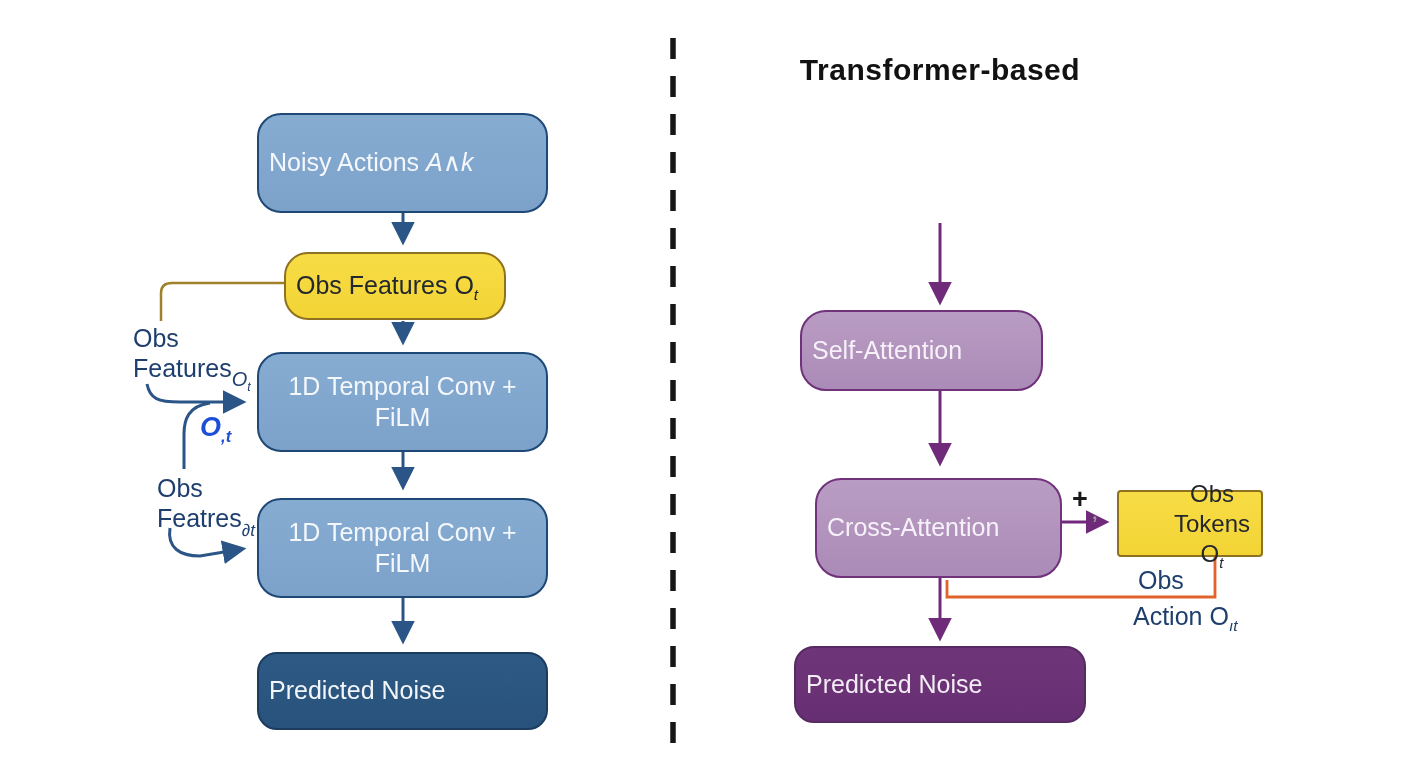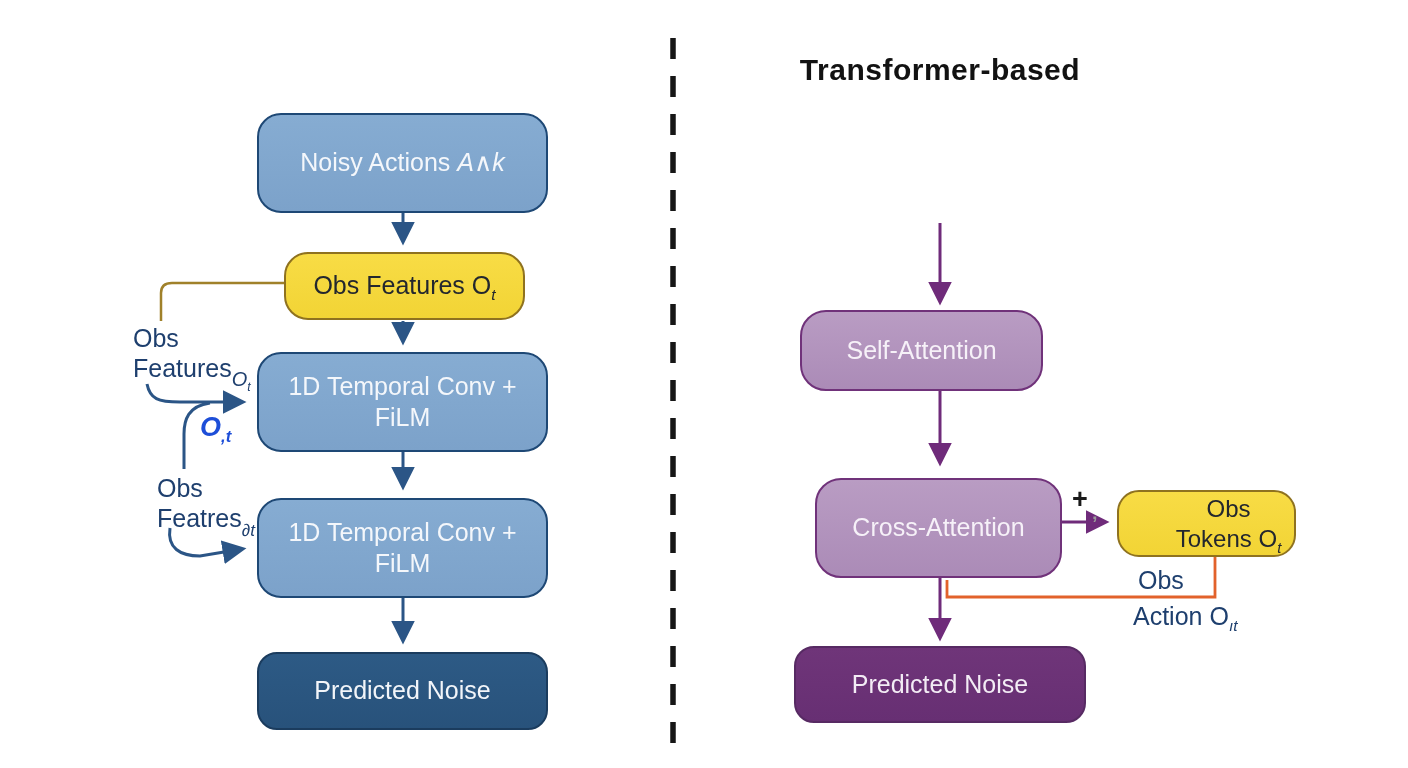--- a/index.html
+++ b/index.html
@@ -5,21 +5,21 @@
   html,body{margin:0;padding:0;background:#fff;}
   #canvas{
     position:relative;width:1408px;height:768px;background:#ffffff;overflow:hidden;
     font-family:"Liberation Sans","DejaVu Sans",sans-serif;
   }
   .title{
     position:absolute;text-align:center;font-weight:700;font-size:30px;color:#121212;
     letter-spacing:.5px;
   }
   .box{
-    position:absolute;display:flex;align-items:center;justify-content:center;
+    position:absolute;display:flex;align-items:center;justify-content:flex-start;
     text-align:center;box-sizing:border-box;line-height:1.25;
   }
   .box .inner{padding:0 10px;}
   .blue{
     background:linear-gradient(180deg,#86acd2 0%,#7ca2ca 100%);
     border:2px solid #1e4875;border-radius:24px;color:#f4f7fb;font-size:25px;
   }
   .darkblue{
     background:linear-gradient(180deg,#2d5a85 0%,#28527b 100%);
     border:2px solid #1b3c5e;border-radius:20px;color:#f2f5f9;font-size:25px;
@@ -89,21 +89,21 @@
     <path d="M1215,557 L1215,597 L947,597 L947,580" stroke="#e2622b" stroke-width="2.8" fill="none"></path>
   </svg>
 
 
   <div class="box blue" style="left:257px;top:113px;width:291px;height:100px;">
     <div class="inner">
       <span>Noisy Actions </span><span class="mi">A∧k</span>
     </div>
   </div>
 
-  <div class="box yellow" style="left:284px;top:252px;width:241px;height:68px;">
+  <div class="box yellow" style="left:284px;top:252px;width:222px;height:68px;">
     <div class="inner">
       <span>Obs Features O</span><sub>t</sub>
     </div>
   </div>
 
   <div class="box blue" style="left:257px;top:352px;width:291px;height:100px;">
     <div class="inner">1D Temporal Conv + FiLM</div>
   </div>
 
   <div class="box blue" style="left:257px;top:498px;width:291px;height:100px;">
@@ -139,21 +139,21 @@
     <div class="inner">Self-Attention</div>
   </div>
 
   <div class="box lpurple" style="left:815px;top:478px;width:247px;height:100px;">
     <div class="inner">Cross-Attention</div>
   </div>
 
   <div class="plus" style="left:1072px;top:484px;">+</div>
   <div class="gray-tick" style="left:1092px;top:501px;">‚</div>
 
-  <div class="box yellow" style="left:1117px;top:490px;width:179px;height:67px;border-radius:22px;font-size:24px;padding-left:44px;">
+  <div class="box yellow" style="left:1117px;top:490px;width:146px;height:67px;border-radius:4px;font-size:24px;padding-left:44px;">
     <div class="inner">
       <span>Obs Tokens O</span><sub>t</sub>
     </div>
   </div>
 
   <div class="sidelabel" style="left:1138px;top:566px;">
     <div>Obs</div>
     <div style="margin-top:6px;margin-left:-5px;">
       <span>Action O</span><sub>ıt</sub>
     </div>

